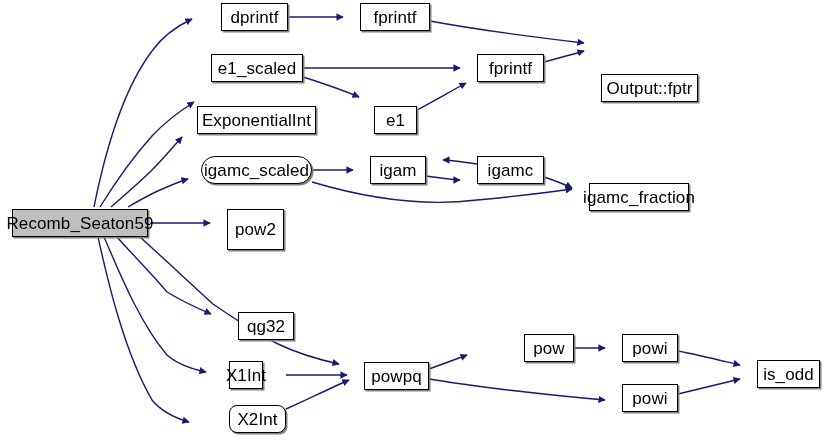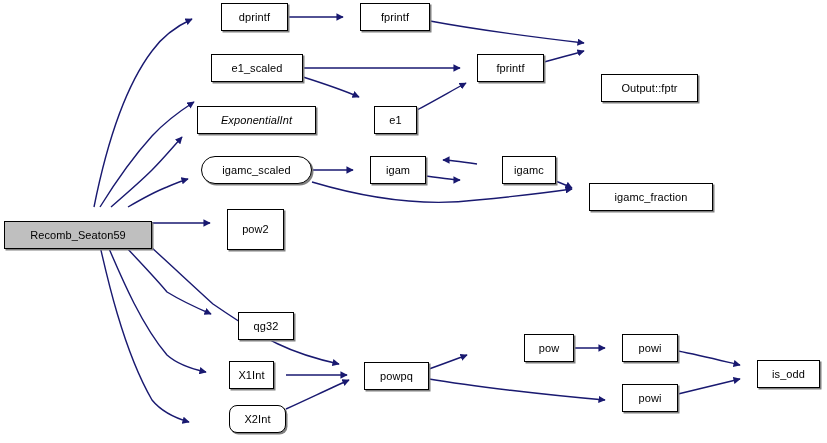--- a/index.html
+++ b/index.html
@@ -21,21 +21,21 @@
     top: 0;
     width: 827px;
     height: 443px;
   }
   .node {
     position: absolute;
     box-sizing: border-box;
     border: 1px solid #000000;
     background: #ffffff;
     color: #000000;
-    font-size: 11px;
+    font-size: 17px;
     line-height: 1;
     display: flex;
     align-items: center;
     justify-content: center;
     white-space: nowrap;
     letter-spacing: 0.1px;
     box-shadow: 1.5px 1.5px 0 0 #808080;
   }
   .node.root {
     background: #bfbfbf;
@@ -79,63 +79,63 @@
         <path d="M 286 375 L 347 375" fill="none" stroke="#191970" stroke-width="1.4" marker-end="url(#arrow)"></path>
         <path d="M 286 409 C 306 400 331 388 349 380" fill="none" stroke="#191970" stroke-width="1.4" marker-end="url(#arrow)"></path>
         <path d="M 429 369 C 443 364 459 358 467 355" fill="none" stroke="#191970" stroke-width="1.4" marker-end="url(#arrow)"></path>
         <path d="M 429 379 C 470 386 547 395 605 400" fill="none" stroke="#191970" stroke-width="1.4" marker-end="url(#arrow)"></path>
         <path d="M 534 348 L 605 348" fill="none" stroke="#191970" stroke-width="1.4" marker-end="url(#arrow)"></path>
         <path d="M 678 351 C 699 355 723 361 740 365" fill="none" stroke="#191970" stroke-width="1.4" marker-end="url(#arrow)"></path>
         <path d="M 678 394 C 699 389 723 383 740 379" fill="none" stroke="#191970" stroke-width="1.4" marker-end="url(#arrow)"></path>
       </g>
   </svg>
   <div id="node-layer">
-      <div class="node root" style="left: 4px; top: 209px; width: 148px; height: 28px; margin-top: 12px;">
+      <div class="node root" style="left: 12px; top: 209px; width: 136px; height: 28px;">
         <span class="node-label">Recomb_Seaton59</span>
       </div>
       <div class="node" style="left: 221px; top: 3px; width: 67px; height: 28px;">
         <span class="node-label">dprintf</span>
       </div>
       <div class="node" style="left: 360px; top: 3px; width: 70px; height: 28px;">
         <span class="node-label">fprintf</span>
       </div>
       <div class="node" style="left: 601px; top: 30px; width: 97px; height: 28px; margin-top: 44px;">
         <span class="node-label">Output::fptr</span>
       </div>
       <div class="node" style="left: 211px; top: 54px; width: 92px; height: 28px;">
         <span class="node-label">e1_scaled</span>
       </div>
       <div class="node" style="left: 477px; top: 54px; width: 67px; height: 28px;">
         <span class="node-label">fprintf</span>
       </div>
-      <div class="node" style="left: 197px; top: 106px; width: 119px; height: 28px; font-style: italic;">
+      <div class="node" style="left: 197px; top: 106px; width: 119px; height: 28px;">
         <span class="node-label">ExponentialInt</span>
       </div>
       <div class="node" style="left: 374px; top: 106px; width: 43px; height: 28px;">
         <span class="node-label">e1</span>
       </div>
       <div class="node" style="left: 201px; top: 156px; width: 111px; height: 28px; border-radius: 14px;">
         <span class="node-label">igamc_scaled</span>
       </div>
       <div class="node" style="left: 370px; top: 156px; width: 56px; height: 28px;">
         <span class="node-label">igam</span>
       </div>
-      <div class="node" style="left: 502px; top: 156px; width: 54px; height: 28px;">
+      <div class="node" style="left: 477px; top: 156px; width: 67px; height: 28px;">
         <span class="node-label">igamc</span>
       </div>
-      <div class="node" style="left: 589px; top: 183px; width: 124px; height: 28px;">
+      <div class="node" style="left: 589px; top: 183px; width: 100px; height: 28px;">
         <span class="node-label">igamc_fraction</span>
       </div>
       <div class="node" style="left: 227px; top: 209px; width: 57px; height: 41px;">
         <span class="node-label">pow2</span>
       </div>
       <div class="node" style="left: 229px; top: 312px; width: 56px; height: 28px; margin-left: 9px;">
         <span class="node-label">qg32</span>
       </div>
-      <div class="node" style="left: 229px; top: 361px; width: 45px; height: 28px;">
+      <div class="node" style="left: 229px; top: 361px; width: 34px; height: 28px;">
         <span class="node-label">X1Int</span>
       </div>
       <div class="node" style="left: 229px; top: 405px; width: 57px; height: 28px; border-radius: 8px;">
         <span class="node-label">X2Int</span>
       </div>
       <div class="node" style="left: 364px; top: 362px; width: 65px; height: 28px;">
         <span class="node-label">powpq</span>
       </div>
       <div class="node" style="left: 484px; top: 334px; width: 50px; height: 28px; margin-left: 40px;">
         <span class="node-label">pow</span>

